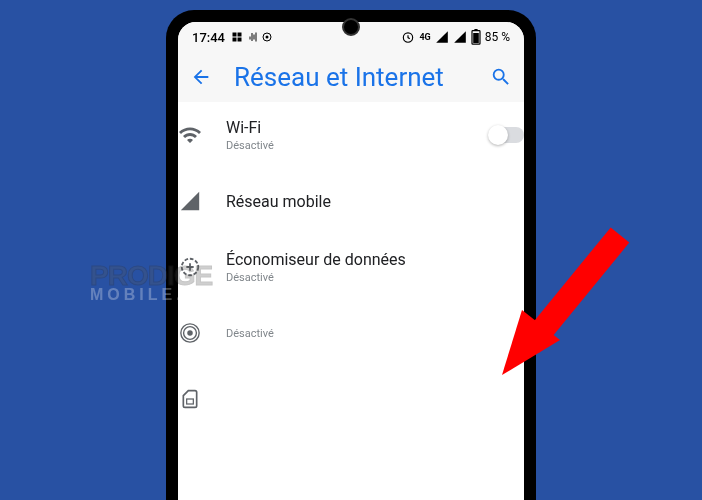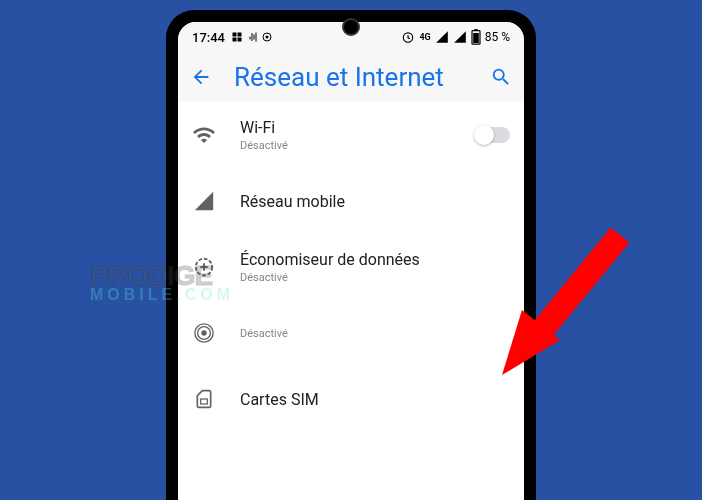--- a/index.html
+++ b/index.html
@@ -106,21 +106,21 @@
       justify-content: center;
       color: #1a73e8;
       cursor: pointer;
     }
     .list {
       background: #fff;
     }
     .list-item {
       display: flex;
       align-items: center;
-      padding: 16px 14px;
+      padding: 16px 0;
       min-height: 66px;
       gap: 24px;
       cursor: pointer;
     }
     .item-icon {
       width: 24px;
       height: 24px;
       color: #5f6368;
       display: flex;
       align-items: center;
@@ -174,21 +174,21 @@
       font-weight: 900;
       font-size: 28px;
       letter-spacing: -1px;
       color: #555;
       -webkit-text-stroke: 1px #333;
     }
     .watermark-sub {
       font-family: Arial, sans-serif;
       font-weight: 700;
       font-size: 16px;
-      color: #5eead4;
+      color: #ffffff;
       letter-spacing: 4px;
       margin-top: -6px;
     }
     .red-arrow {
       position: absolute;
       right: 62px;
       top: 220px;
       z-index: 30;
       pointer-events: none;
     }
@@ -305,23 +305,20 @@
           <div class="item-sub">Désactivé</div>
         </div>
       </div>
 
       <div class="list-item">
         <div class="item-icon">
           <svg width="20" height="22" viewBox="0 0 24 24">
               <path d="M18 2h-8L4 8v12a2 2 0 002 2h12a2 2 0 002-2V4a2 2 0 00-2-2z" stroke="currentColor" stroke-width="2" fill="none"></path>
               <rect x="8" y="12" width="8" height="6" stroke="currentColor" stroke-width="1.5" fill="none"></rect>
             </svg>
-        </div>
-        <div class="item-text">
-          <div class="item-title">Cartes SIM</div>
         </div>
       </div>
 
     </div>
   </div>
 </div>
 
 <div class="watermark">
   <div class="watermark-main">PRODIGE</div>
   <div class="watermark-sub">MOBILE.COM</div>

